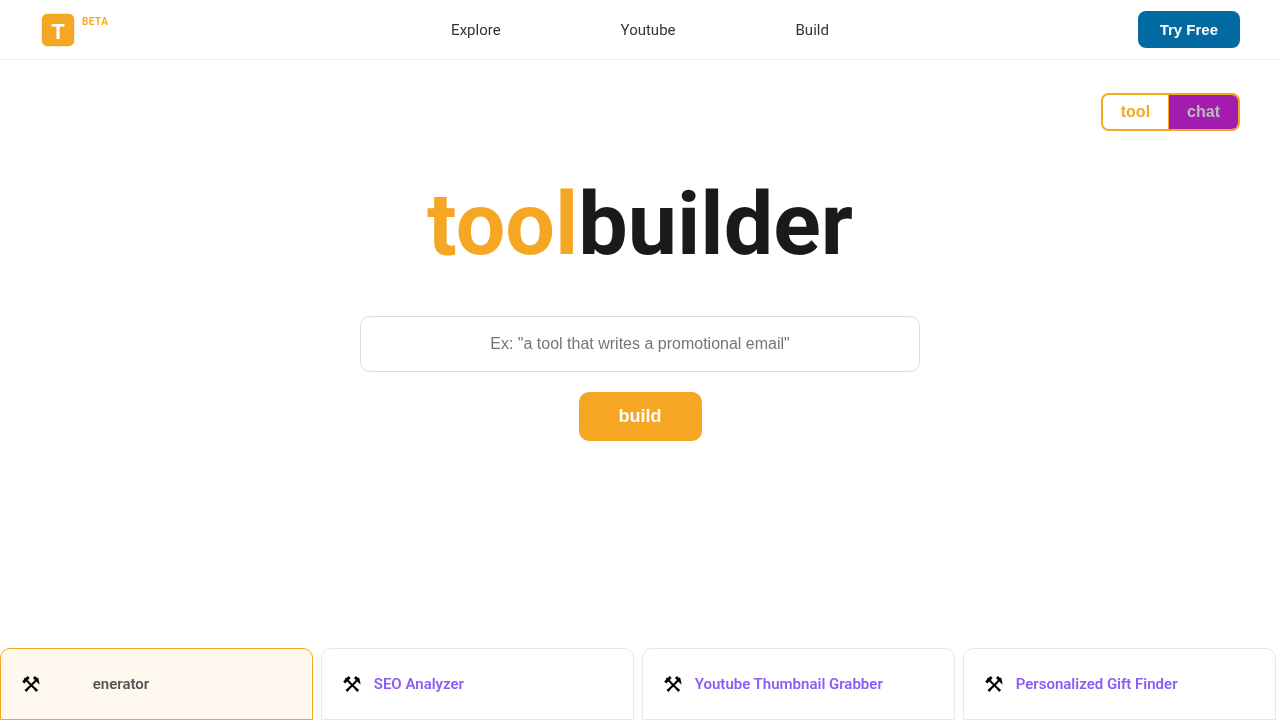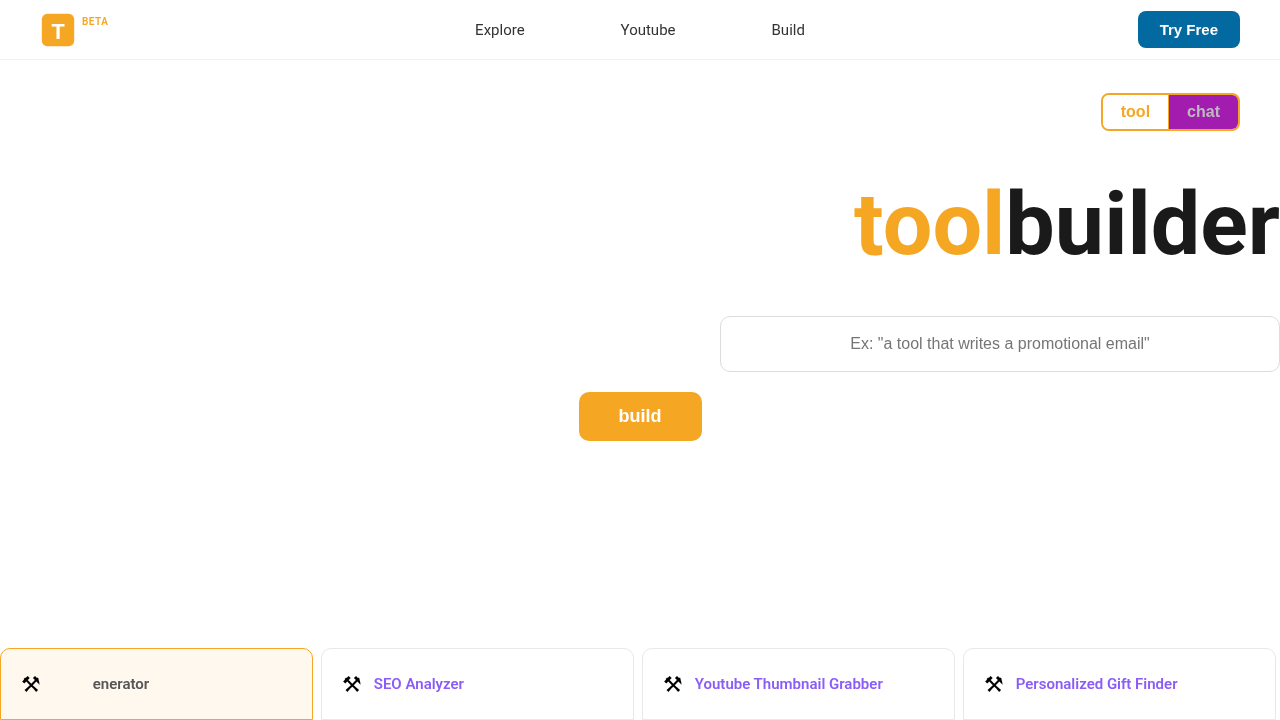--- a/index.html
+++ b/index.html
@@ -42,21 +42,21 @@
       font-size: 10px;
       font-weight: 600;
       color: #f5a623;
       letter-spacing: 0.5px;
       margin-top: -16px;
     }
 
     .nav-links {
       display: flex;
       align-items: flex-start;
-      gap: 96px;
+      gap: 120px;
       position: absolute;
       left: 50%;
       transform: translateX(-50%);
     }
 
     .nav-link {
       font-size: 15px;
       color: #333;
       text-decoration: none;
       cursor: pointer;
@@ -110,21 +110,21 @@
 
     .toggle-btn.inactive {
       color: #bbb;
       background: #a21caf;
     }
 
     
     .hero {
       display: flex;
       flex-direction: column;
-      align-items: flex-end;
+      align-items: center;
       justify-content: center;
       padding-top: 120px;
     }
 
     .hero-title {
       font-size: 88px;
       font-weight: 700;
       line-height: 1;
       margin-bottom: 48px;
     }

